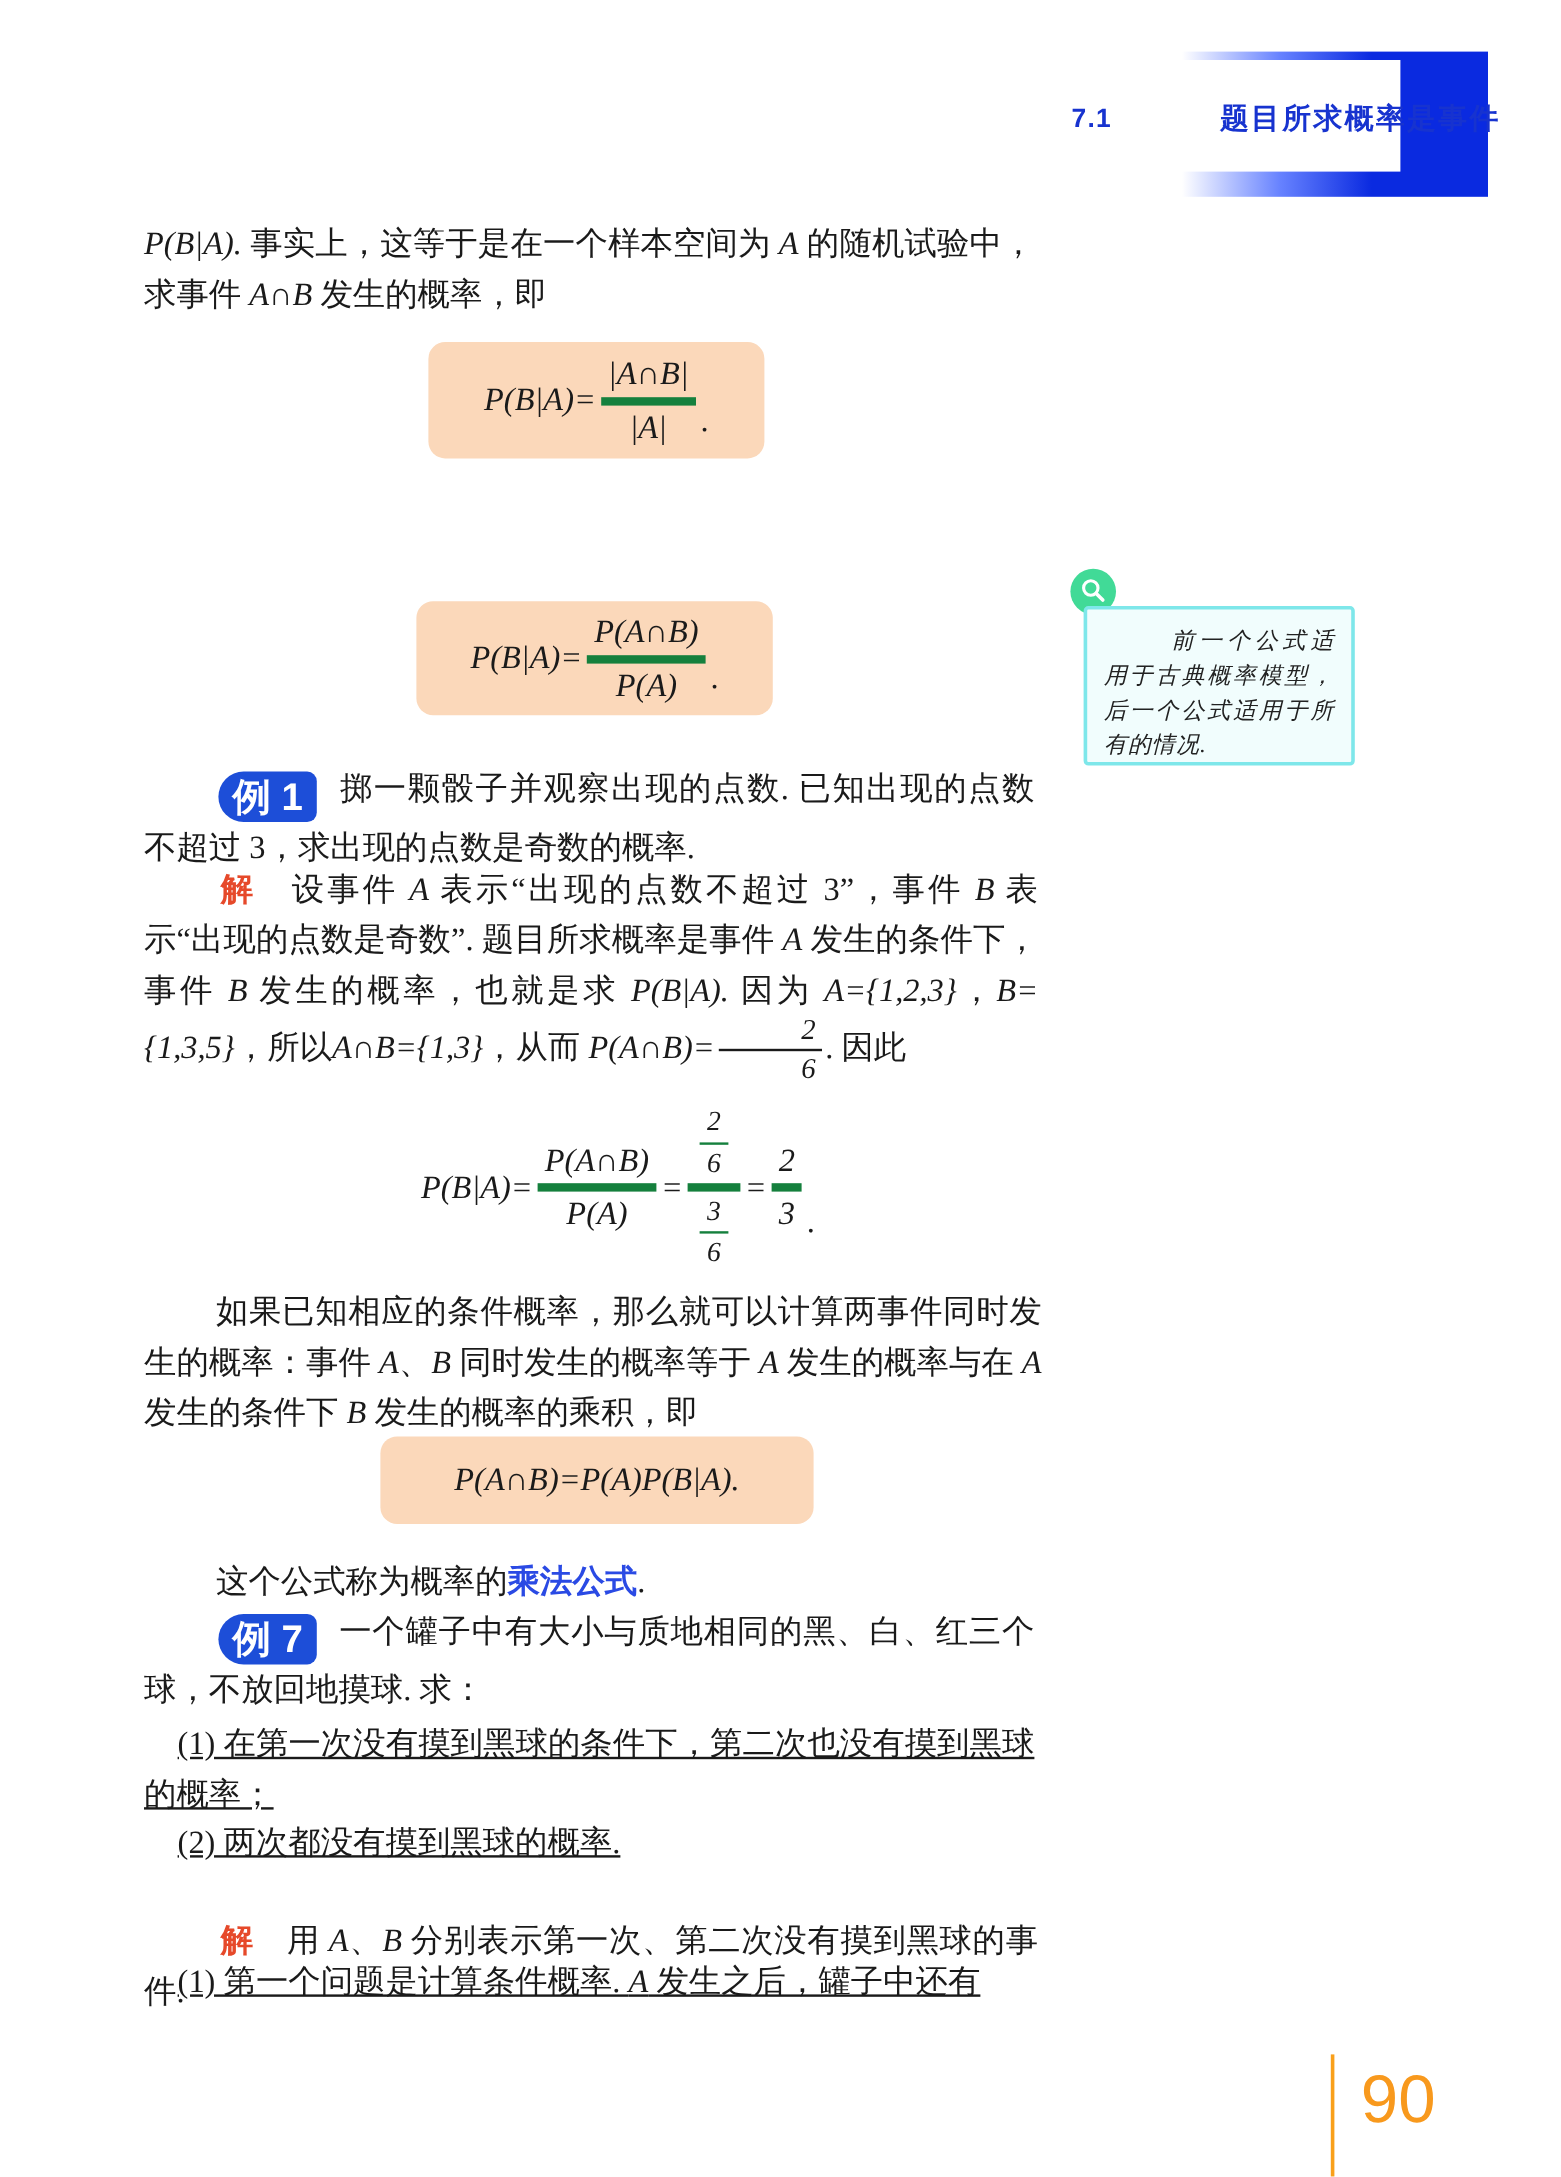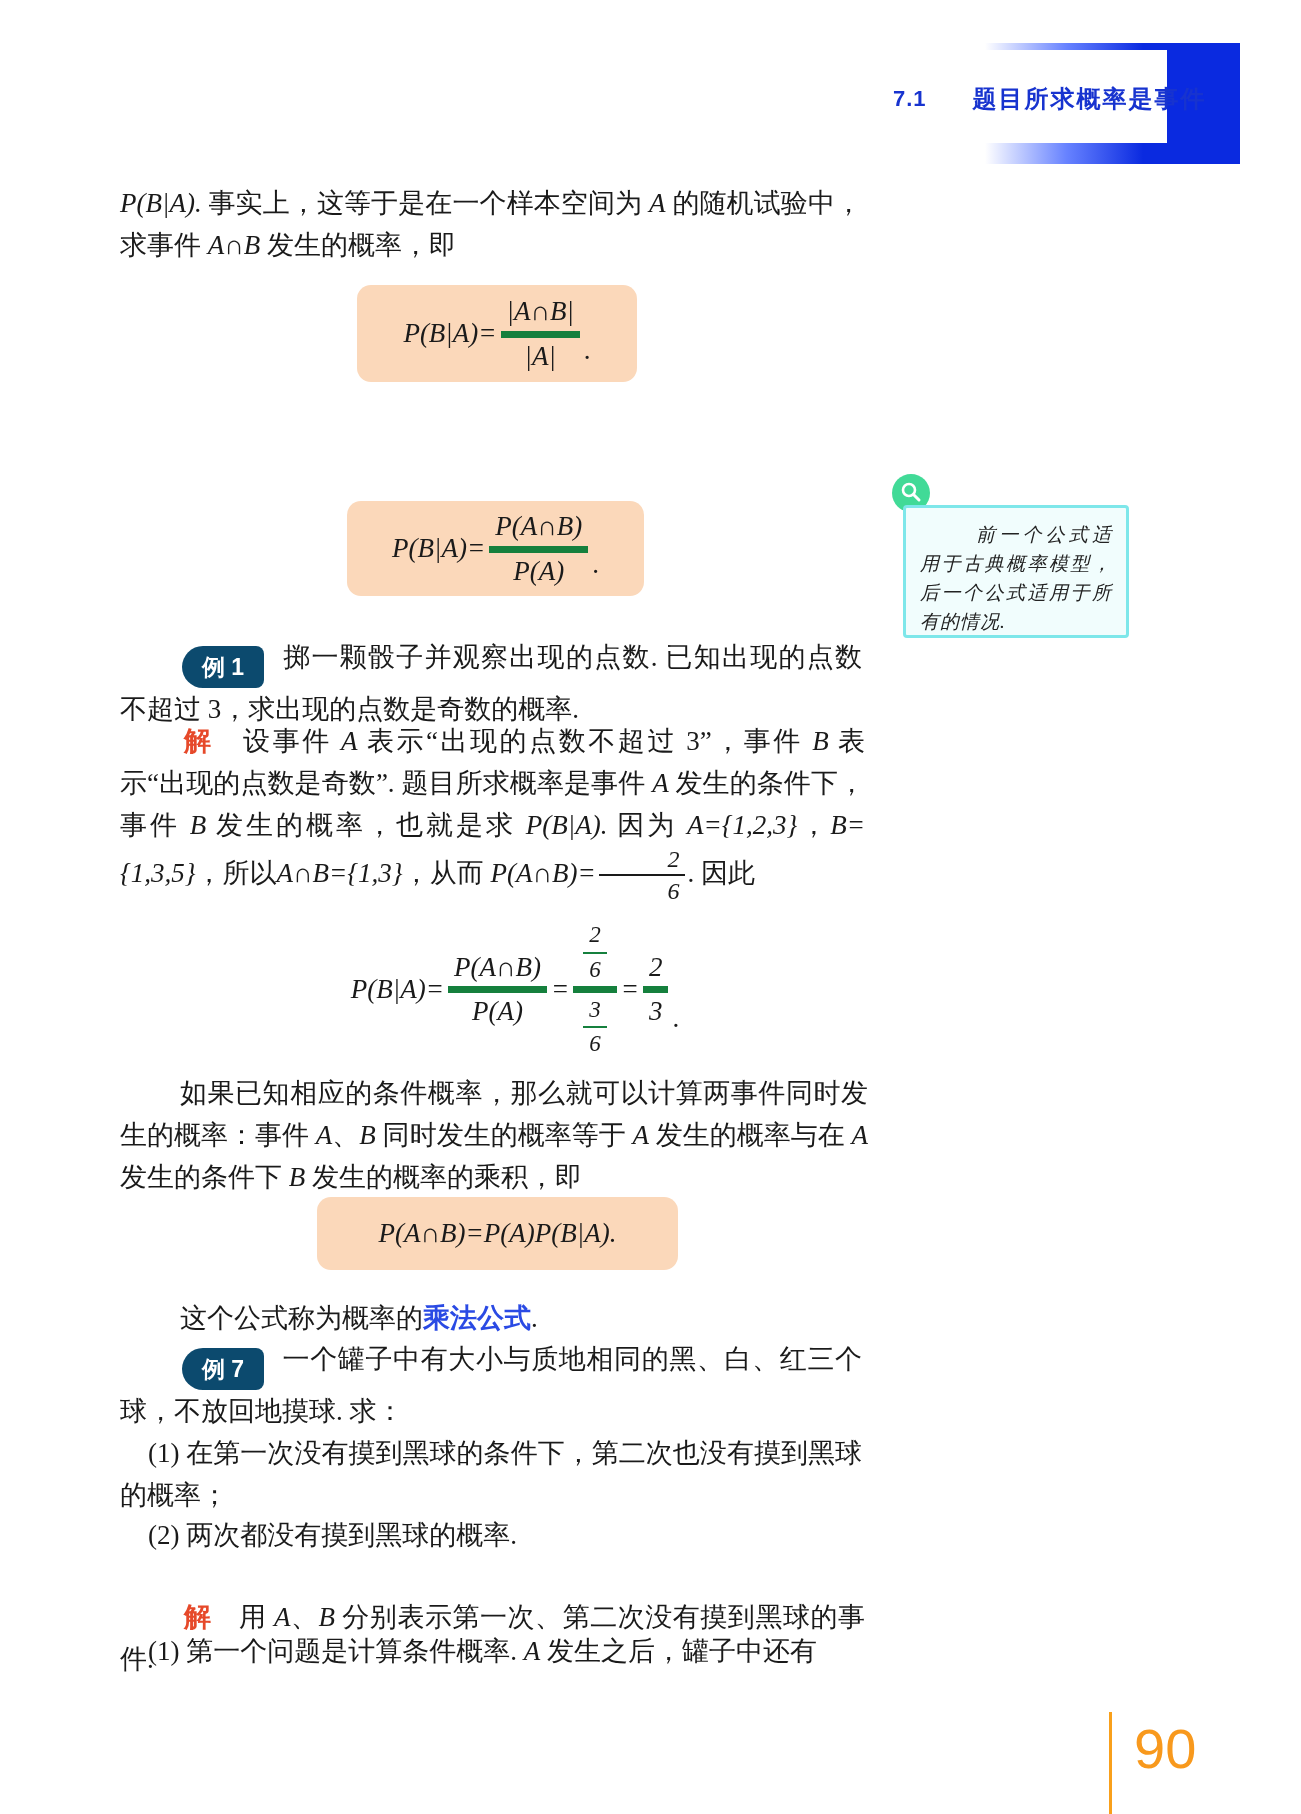--- a/index.html
+++ b/index.html
@@ -17,44 +17,44 @@
     background:linear-gradient(90deg, rgba(80,110,255,0) 0%, rgba(60,95,255,.78) 32%, #0a2ae0 62%, #0a2ae0 100%);
   }
   .hdr-white{
     position:absolute;left:962px;top:50px;width:205px;height:93px;
     background:#ffffff;
   }
   .hdr-title-row{
     position:absolute;left:893px;top:84px;height:30px;
     display:flex;align-items:center;
     font-family:"Liberation Sans","DejaVu Sans",sans-serif;
-    font-weight:700;color:#1733cf;
+    font-weight:700;color:#1733cf;gap:44px;
   }
   .hdr-no{font-size:22px;letter-spacing:1px;}
   .hdr-name{font-size:24px;margin-left:46px;letter-spacing:2px;}
   
   .para{
     position:absolute;left:120px;width:742px;
     font-size:27px;line-height:42px;
     text-align:justify;
   }
   .indent{text-indent:60px;}
-  .indent-sm{text-indent:28px;}
+  .indent-sm{text-indent:28px;text-decoration:underline;}
   .seg-cn{}
   .seg-math{font-style:italic;font-family:"Liberation Serif","DejaVu Serif",serif;}
   .seg-blue{color:#2a4ae4;font-family:"Liberation Sans","DejaVu Sans",sans-serif;font-weight:700;}
   .seg-red{color:#e6492a;font-weight:700;}
   
   .ex-badge{
     display:inline-block;width:82px;height:42px;line-height:42px;
     margin-left:62px;margin-right:18px;vertical-align:-9px;
-    background:#0c4a6e;color:#ffffff;text-align:center;
+    background:#1d4ed8;color:#ffffff;text-align:center;
     border-radius:21px 8px 8px 21px;
     font-family:"Liberation Sans","DejaVu Sans",sans-serif;
-    font-weight:700;font-size:23px;text-indent:0;
+    font-weight:700;font-size:32px;text-indent:0;
   }
   
   .fbox{
     position:absolute;background:#fbd8ba;border-radius:14px;
     display:flex;align-items:center;justify-content:center;
     font-size:27px;font-style:italic;
   }
   .fbox .tail,.dispf .tail{align-self:flex-end;padding-bottom:16px;font-style:normal;}
   .frac{display:inline-block;text-align:center;vertical-align:middle;line-height:1.15;margin:0 4px;}
   .frac .num{display:block;border-bottom:7px solid #15803d;padding:1px 6px 3px;}

